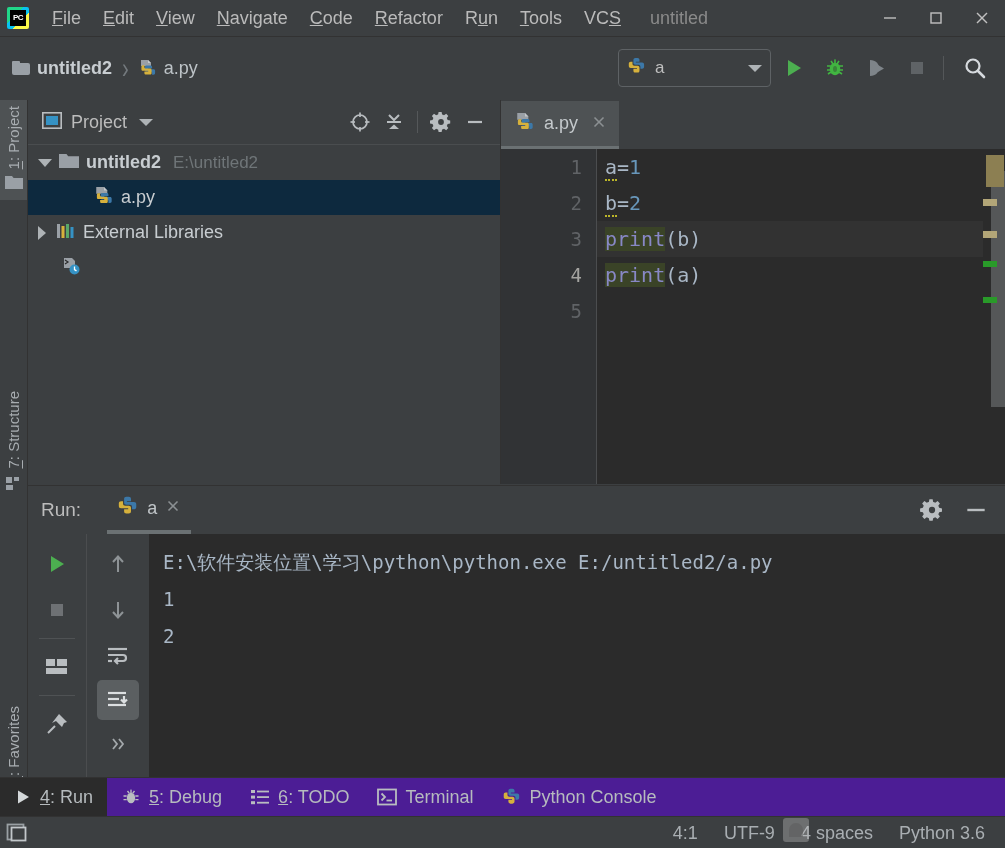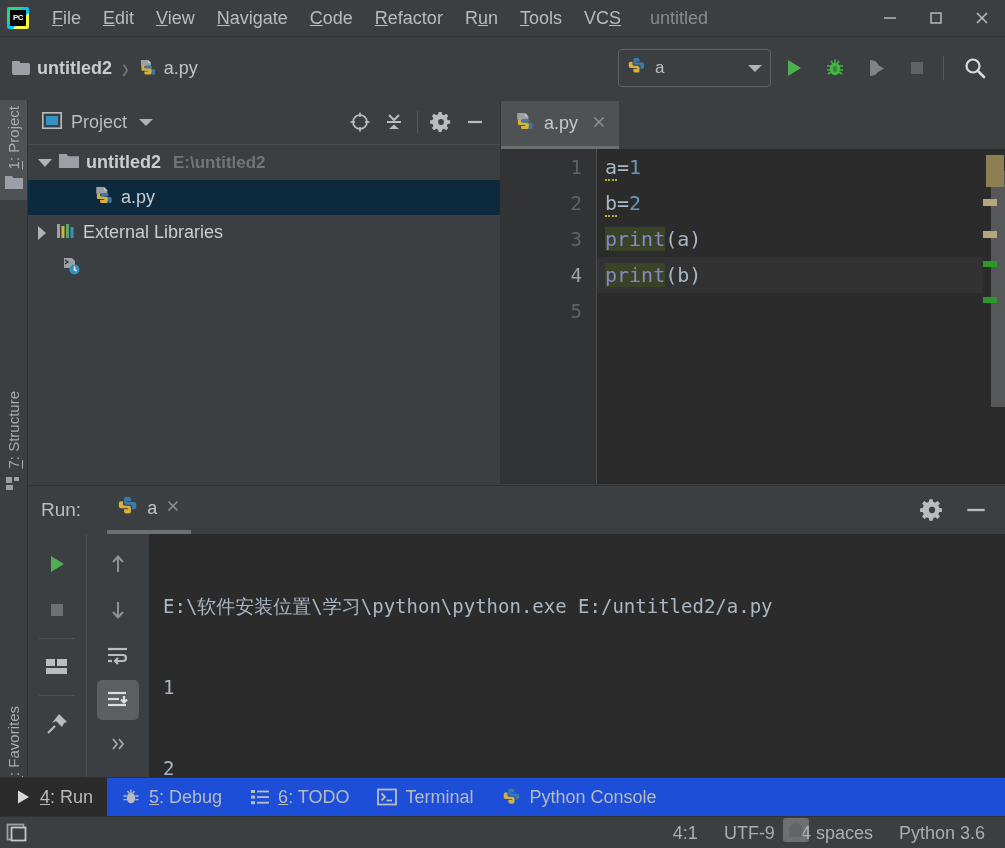--- a/index.html
+++ b/index.html
@@ -145,21 +145,21 @@
     background: #3c3f41;
     border-top: 1px solid #4a4d4f;
   }
   .tree-row {
     height: 35px; display: flex; align-items: center;
     padding-left: 10px; gap: 7px; white-space: nowrap;
   }
   .tree-row.selected { background: #0d293e; }
   .tw-name { color: #c8cdd1; font-size: 18px; }
   .tw-name.bold { font-weight: bold; }
-  .tw-path { color: #6f7578; font-size: 17px; margin-left: 5px; font-weight: bold; }
+  .tw-path { color: #6f7578; font-size: 17px; margin-left: 5px; }
   .arrow-dn {
     width: 0; height: 0; flex: none;
     border-left: 7px solid transparent; border-right: 7px solid transparent;
     border-top: 8px solid #aeb3b6;
   }
   .arrow-rt {
     width: 0; height: 0; flex: none;
     border-top: 7px solid transparent; border-bottom: 7px solid transparent;
     border-left: 8px solid #aeb3b6;
   }
@@ -252,27 +252,27 @@
     display: flex; align-items: center; justify-content: center;
   }
   .ticon.on { background: #5b5f61; border-radius: 5px; width: 42px; height: 40px; }
   .tdiv { width: 36px; height: 1px; background: #4f5254; margin: 4px 0; }
   .console {
     flex: 1; background: #2b2b2b; padding: 10px 0 0 14px;
     font-family: "DejaVu Sans Mono", monospace;
     font-size: 19px; color: #a9b7c6;
     overflow: hidden;
   }
-  .cl { height: 37px; line-height: 37px; white-space: pre; margin-top: 44px; }
+  .cl { height: 37px; line-height: 37px; white-space: pre; }
 
   
   .bottombar {
     position: absolute; left: 0; top: 777px;
     width: 1005px; height: 38px;
-    background: #1d4ed8;
+    background: #4c1d95;
     display: flex; align-items: center;
     border-top: 1px solid #323232;
   }
   .btab {
     display: flex; align-items: center; gap: 8px;
     height: 38px; padding: 0 14px;
     color: #b6bbbe; font-size: 18px; white-space: nowrap;
   }
   .btab.active { background: #2b2b2b; }
   .btab u { text-decoration: underline; }
@@ -558,22 +558,22 @@
       <div class="gutter" id="gutter">
           <div class="lineno">1</div>
           <div class="lineno">2</div>
           <div class="lineno">3</div>
           <div class="lineno current">4</div>
           <div class="lineno">5</div>
         </div>
       <div class="code-col" id="code-col">
           <div class="cline"><span class="tk-var warn">a</span><span class="tk-op">=</span><span class="tk-num">1</span></div>
           <div class="cline"><span class="tk-var warn">b</span><span class="tk-op">=</span><span class="tk-num">2</span></div>
+          <div class="cline caret"><span class="tk-fn">print</span><span class="tk-pn">(</span><span class="tk-var">b</span><span class="tk-pn">)</span></div>
           <div class="cline"><span class="tk-fn">print</span><span class="tk-pn">(</span><span class="tk-var">a</span><span class="tk-pn">)</span></div>
-          <div class="cline caret"><span class="tk-fn">print</span><span class="tk-pn">(</span><span class="tk-var">b</span><span class="tk-pn">)</span></div>
           <div class="cline">&nbsp;</div>
         </div>
       <div class="ed-scroll" id="ed-scroll">
           <div class="mk" style="top: 22px; height: 236px; background: rgb(85, 87, 88); left: 8px; width: 14px;"></div>
           <div class="mk" style="top: 6px; height: 32px; background: rgb(140, 127, 82); left: 3px; width: 18px;"></div>
           <div class="mk" style="top: 50px; height: 7px; background: rgb(179, 166, 120); left: 0px; width: 14px;"></div>
           <div class="mk" style="top: 82px; height: 7px; background: rgb(179, 166, 120); left: 0px; width: 14px;"></div>
           <div class="mk" style="top: 112px; height: 6px; background: rgb(41, 154, 41); left: 0px; width: 14px;"></div>
           <div class="mk" style="top: 148px; height: 6px; background: rgb(41, 154, 41); left: 0px; width: 14px;"></div>
         </div>

